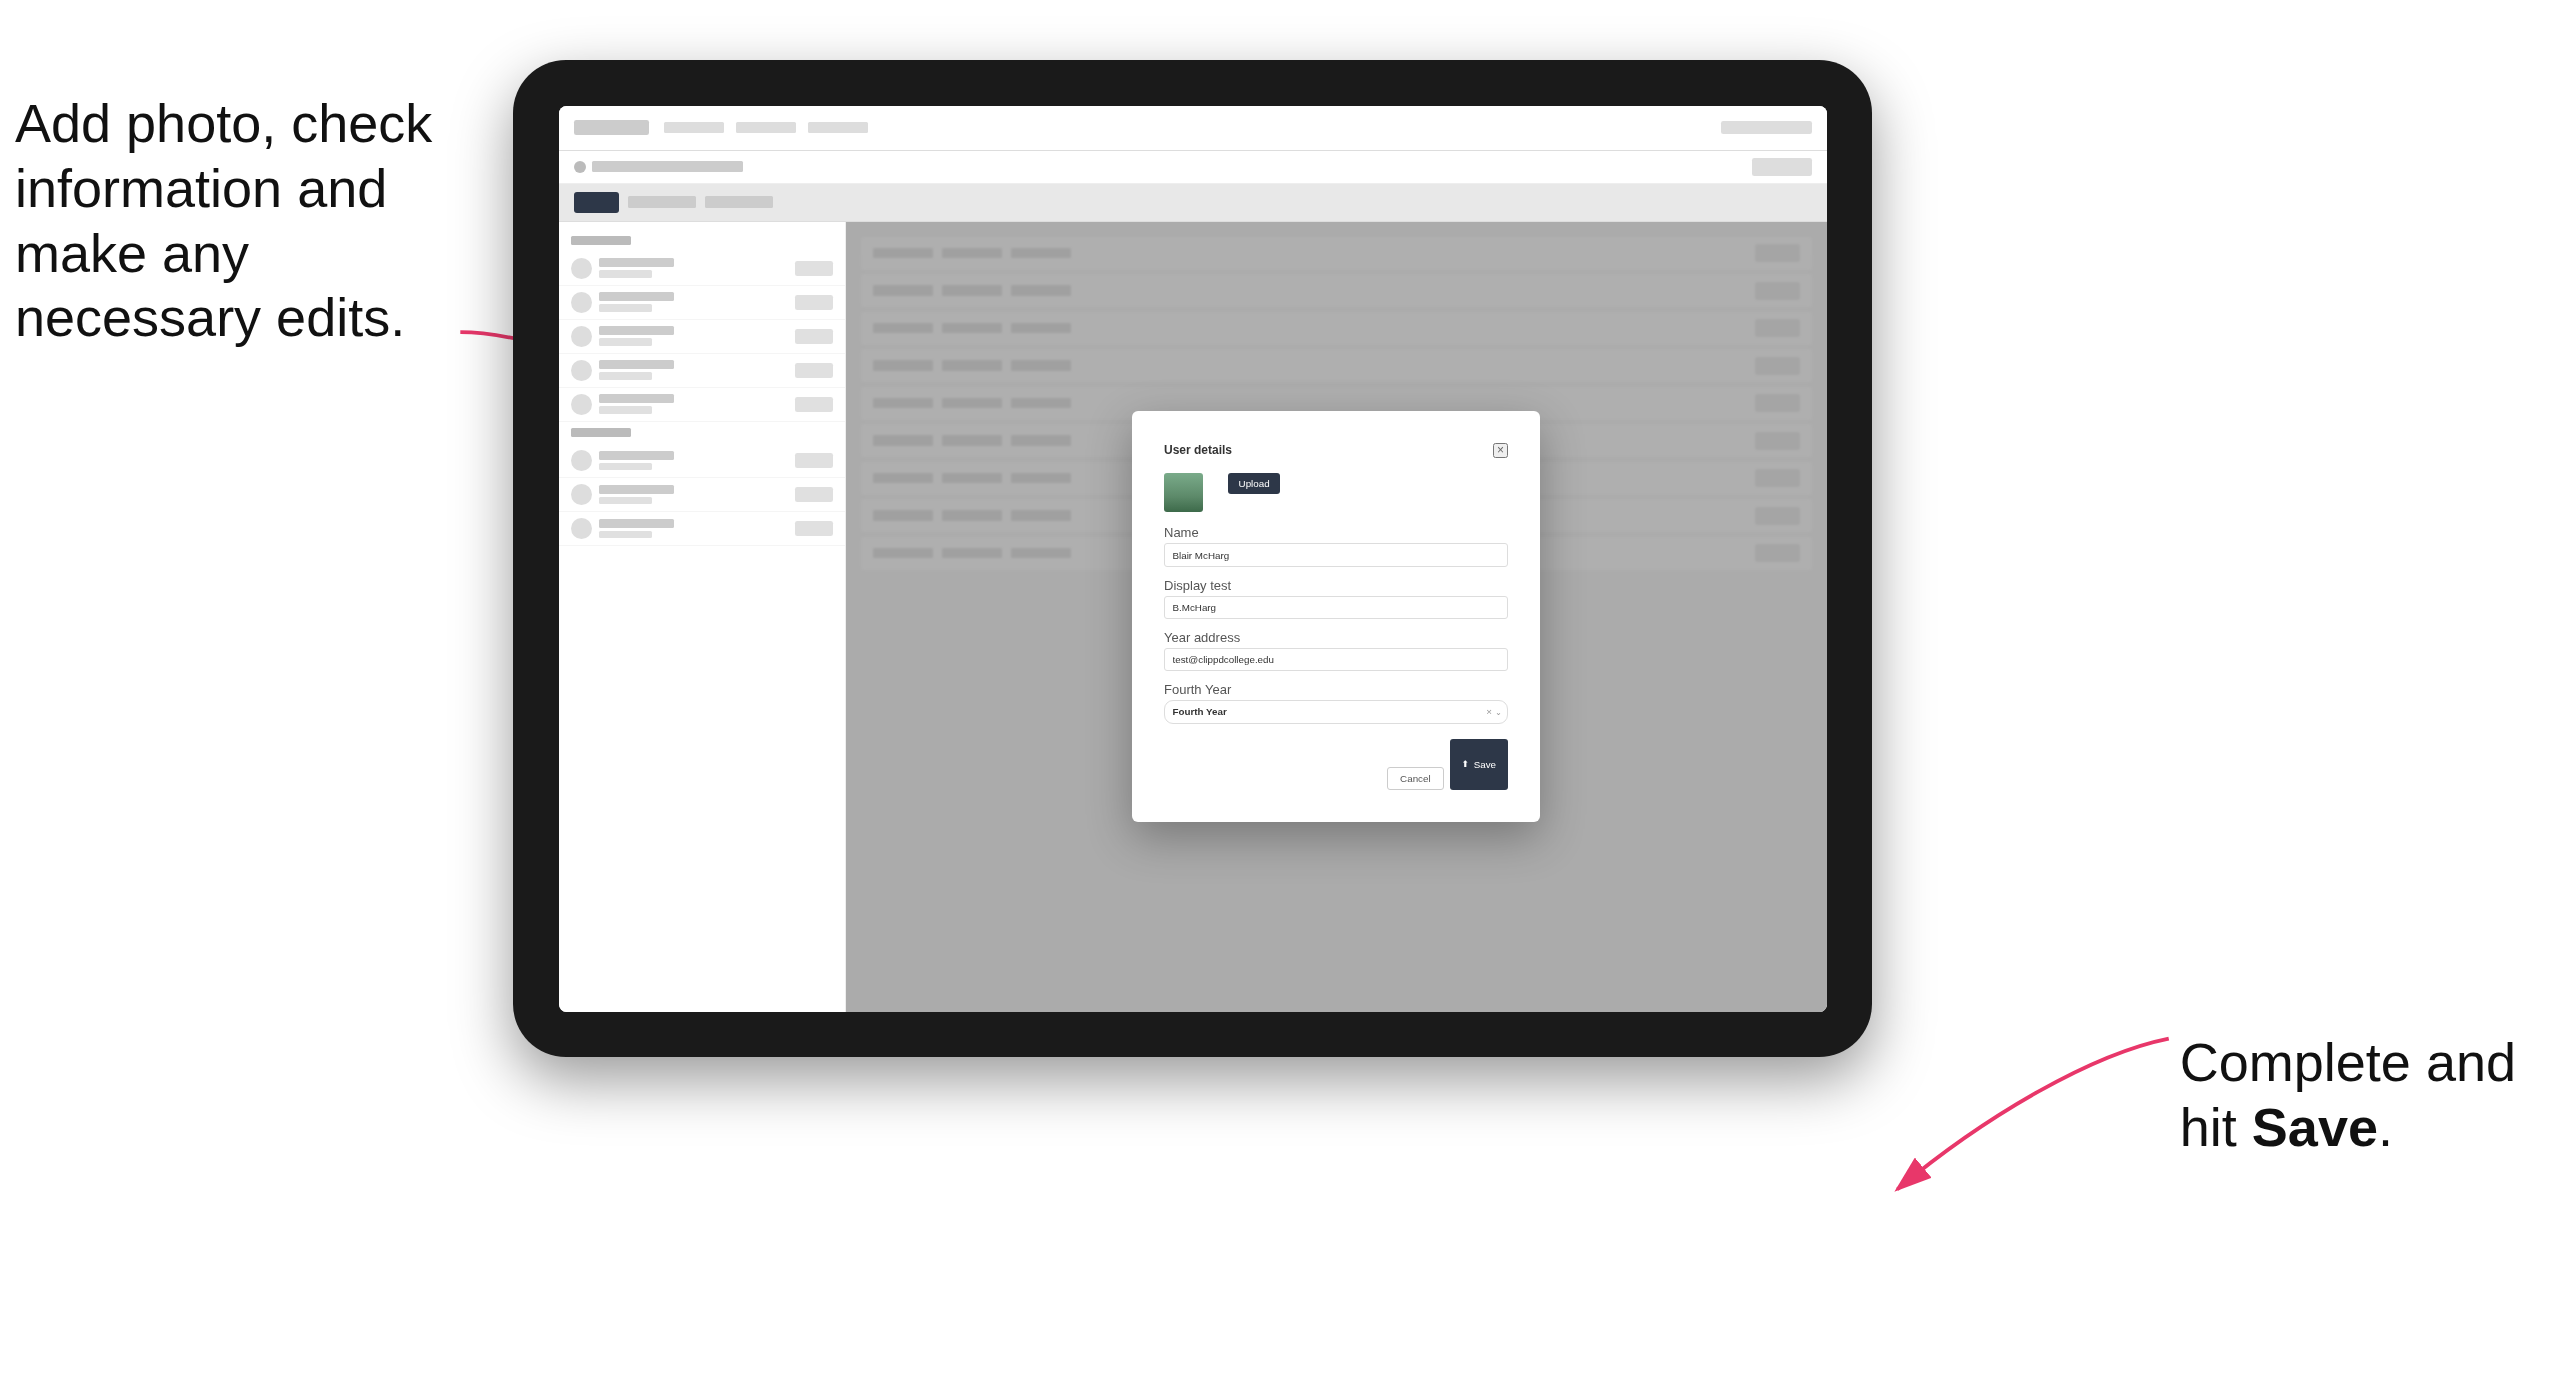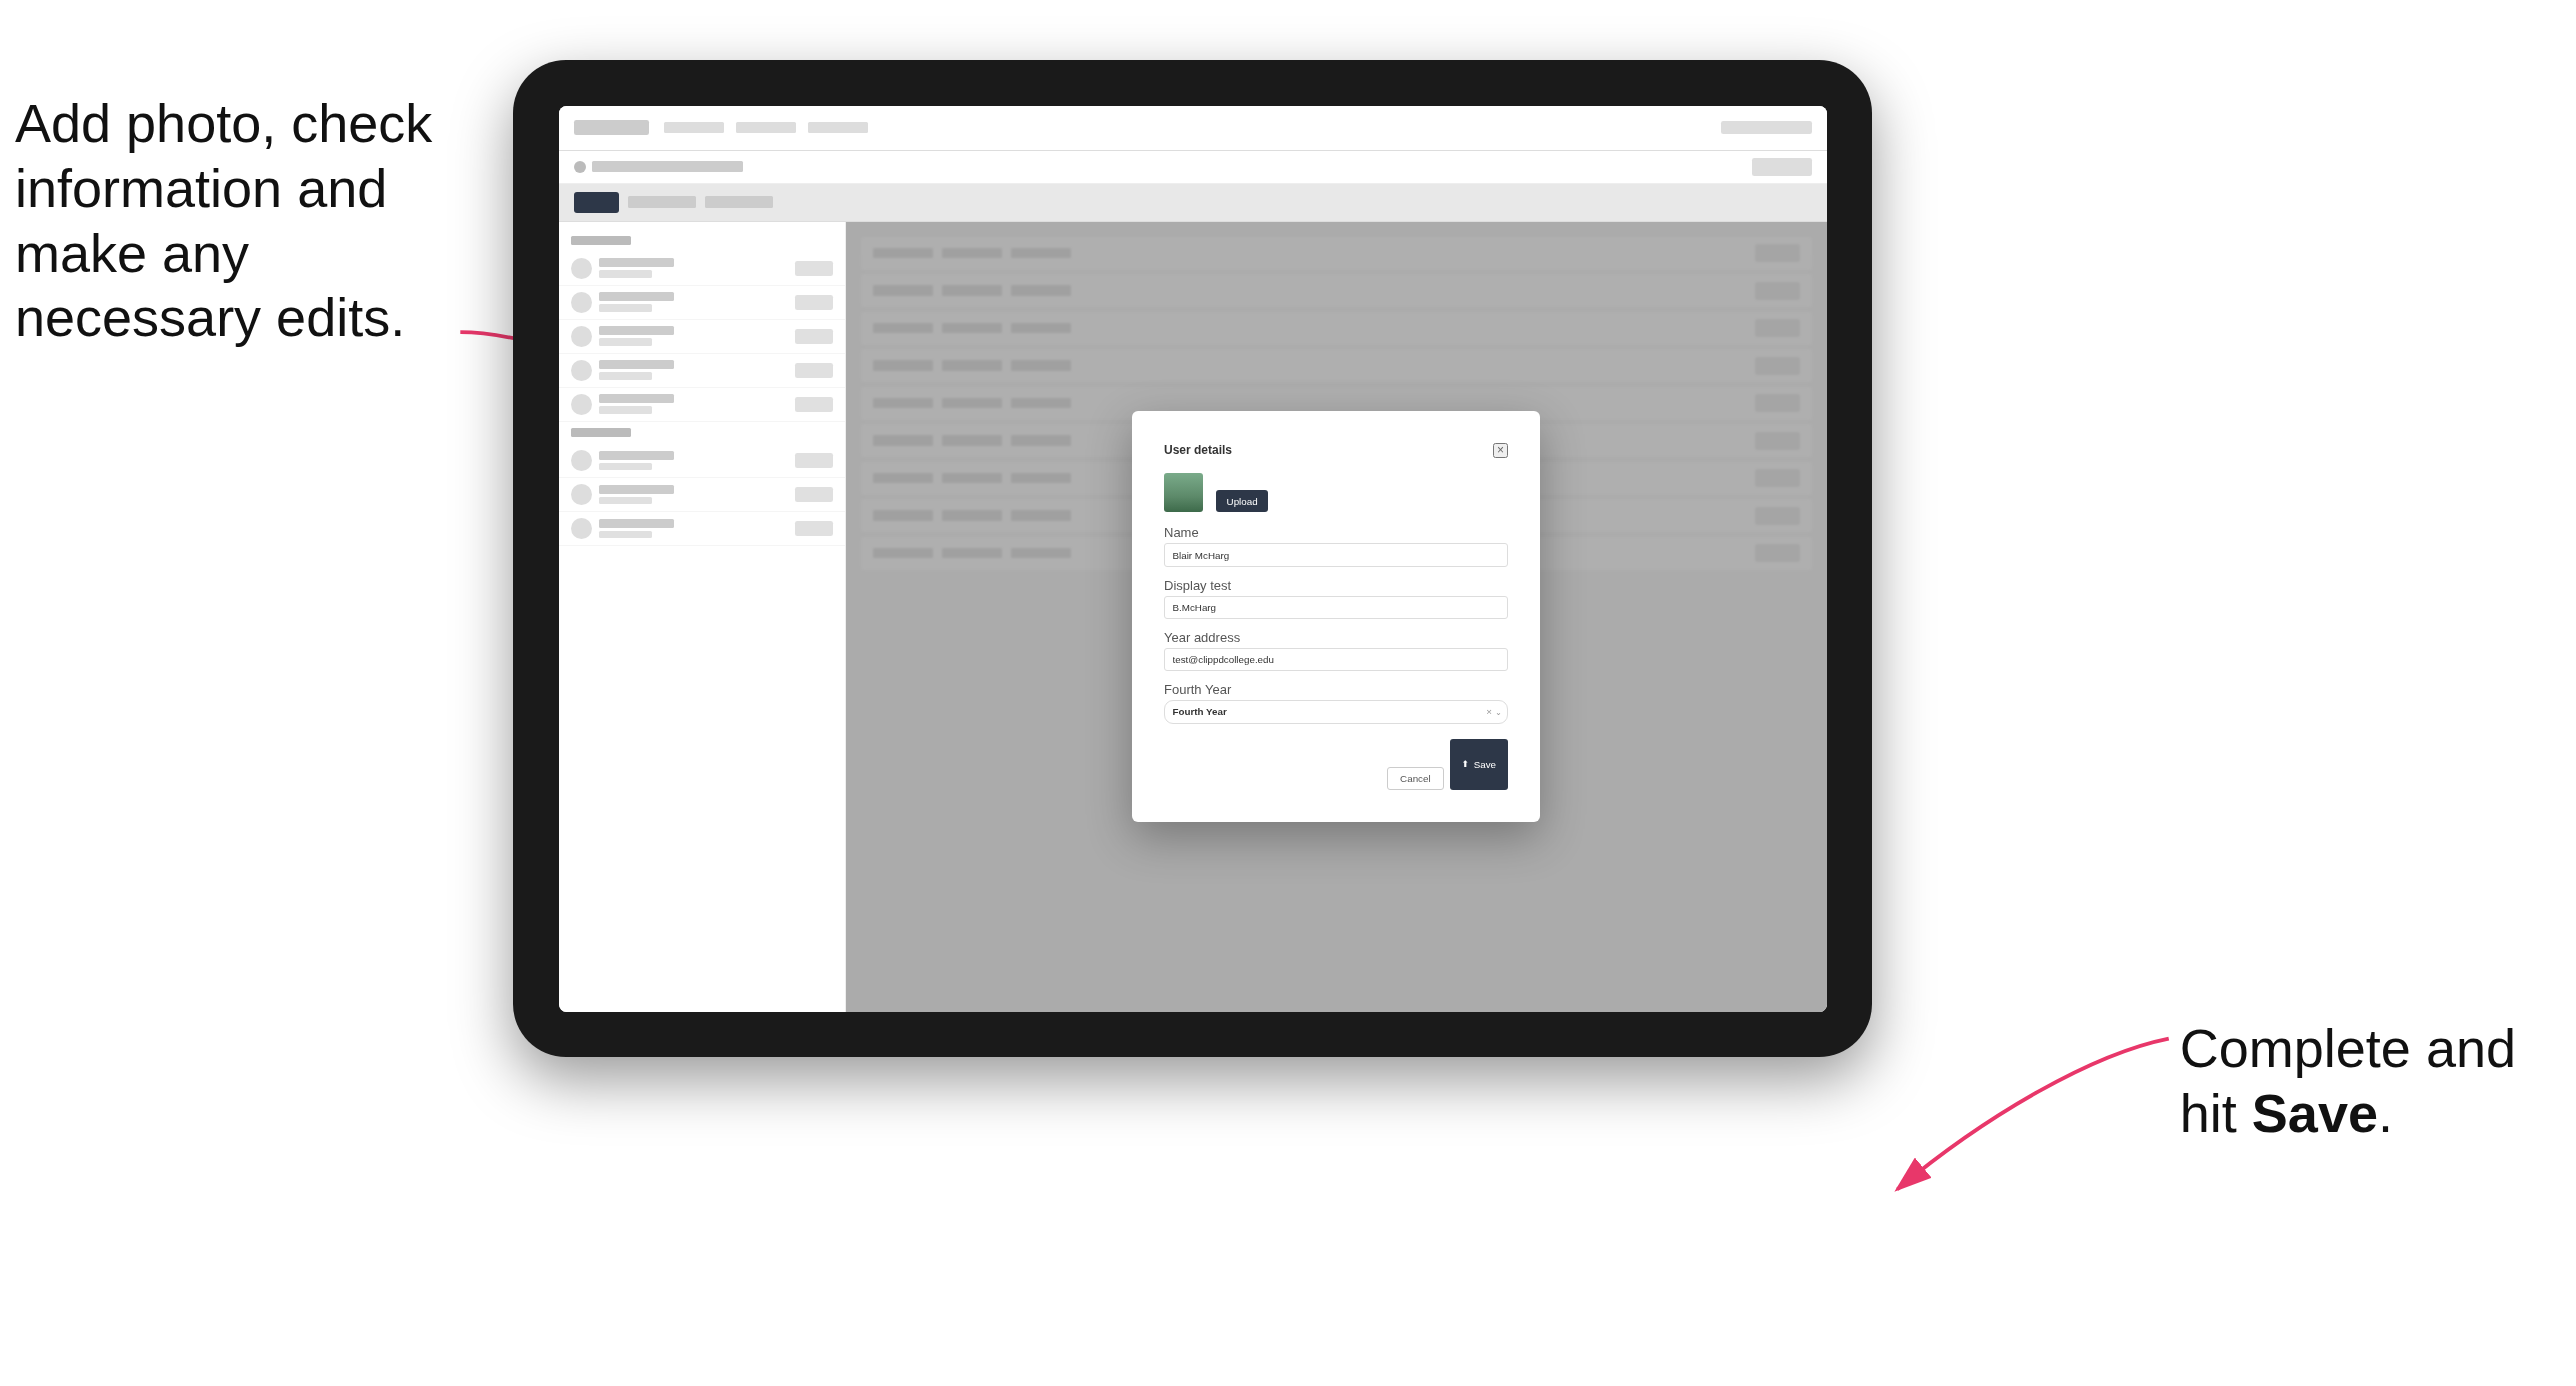--- a/index.html
+++ b/index.html
@@ -19,21 +19,21 @@
       left: 15px;
       font-size: 54px;
       font-weight: 400;
       color: #111;
       line-height: 1.2;
       width: 438px;
     }
 
     .annotation-right {
       position: absolute;
-      bottom: 240px;
+      bottom: 226px;
       right: 60px;
       font-size: 54px;
       font-weight: 400;
       color: #111;
       line-height: 1.2;
       text-align: left;
     }
     .annotation-right strong { font-weight: 700; }
 
     
@@ -292,22 +292,22 @@
       align-items: center;
       justify-content: center;
       cursor: pointer;
       color: #666;
       font-size: 12px;
     }
 
     
     .photo-section {
       display: flex;
-      align-items: flex-end;
-      gap: 13px;
+      align-items: flex-start;
+      gap: 25px;
       margin-bottom: 13.6px;
     }
     .photo-thumbnail {
       width: 39px;
       height: 39px;
       border-radius: 3px;
       overflow: hidden;
       background: #8bc;
       position: relative;
     }

